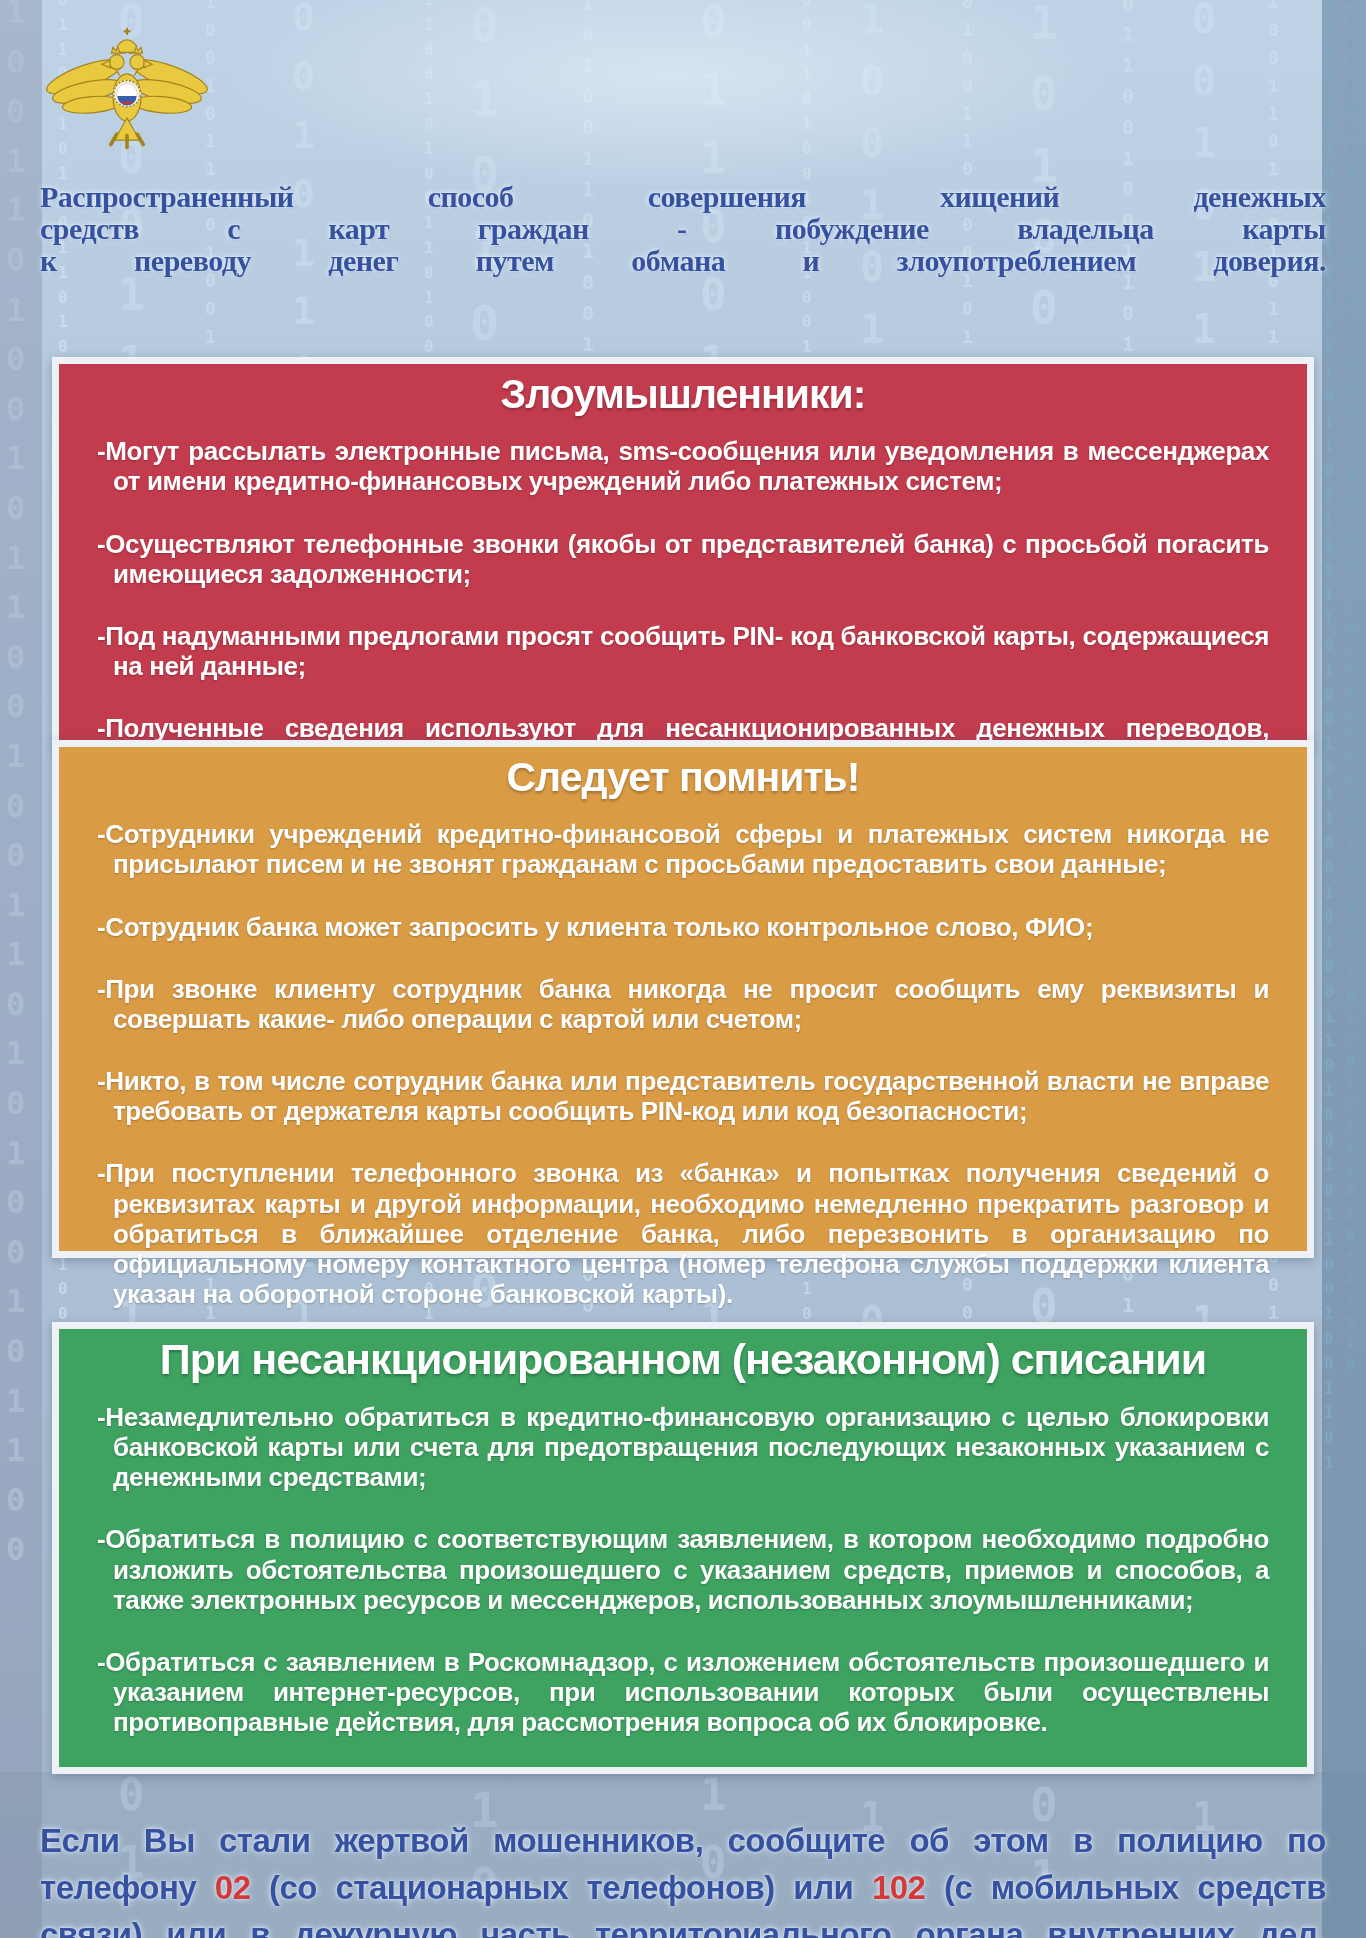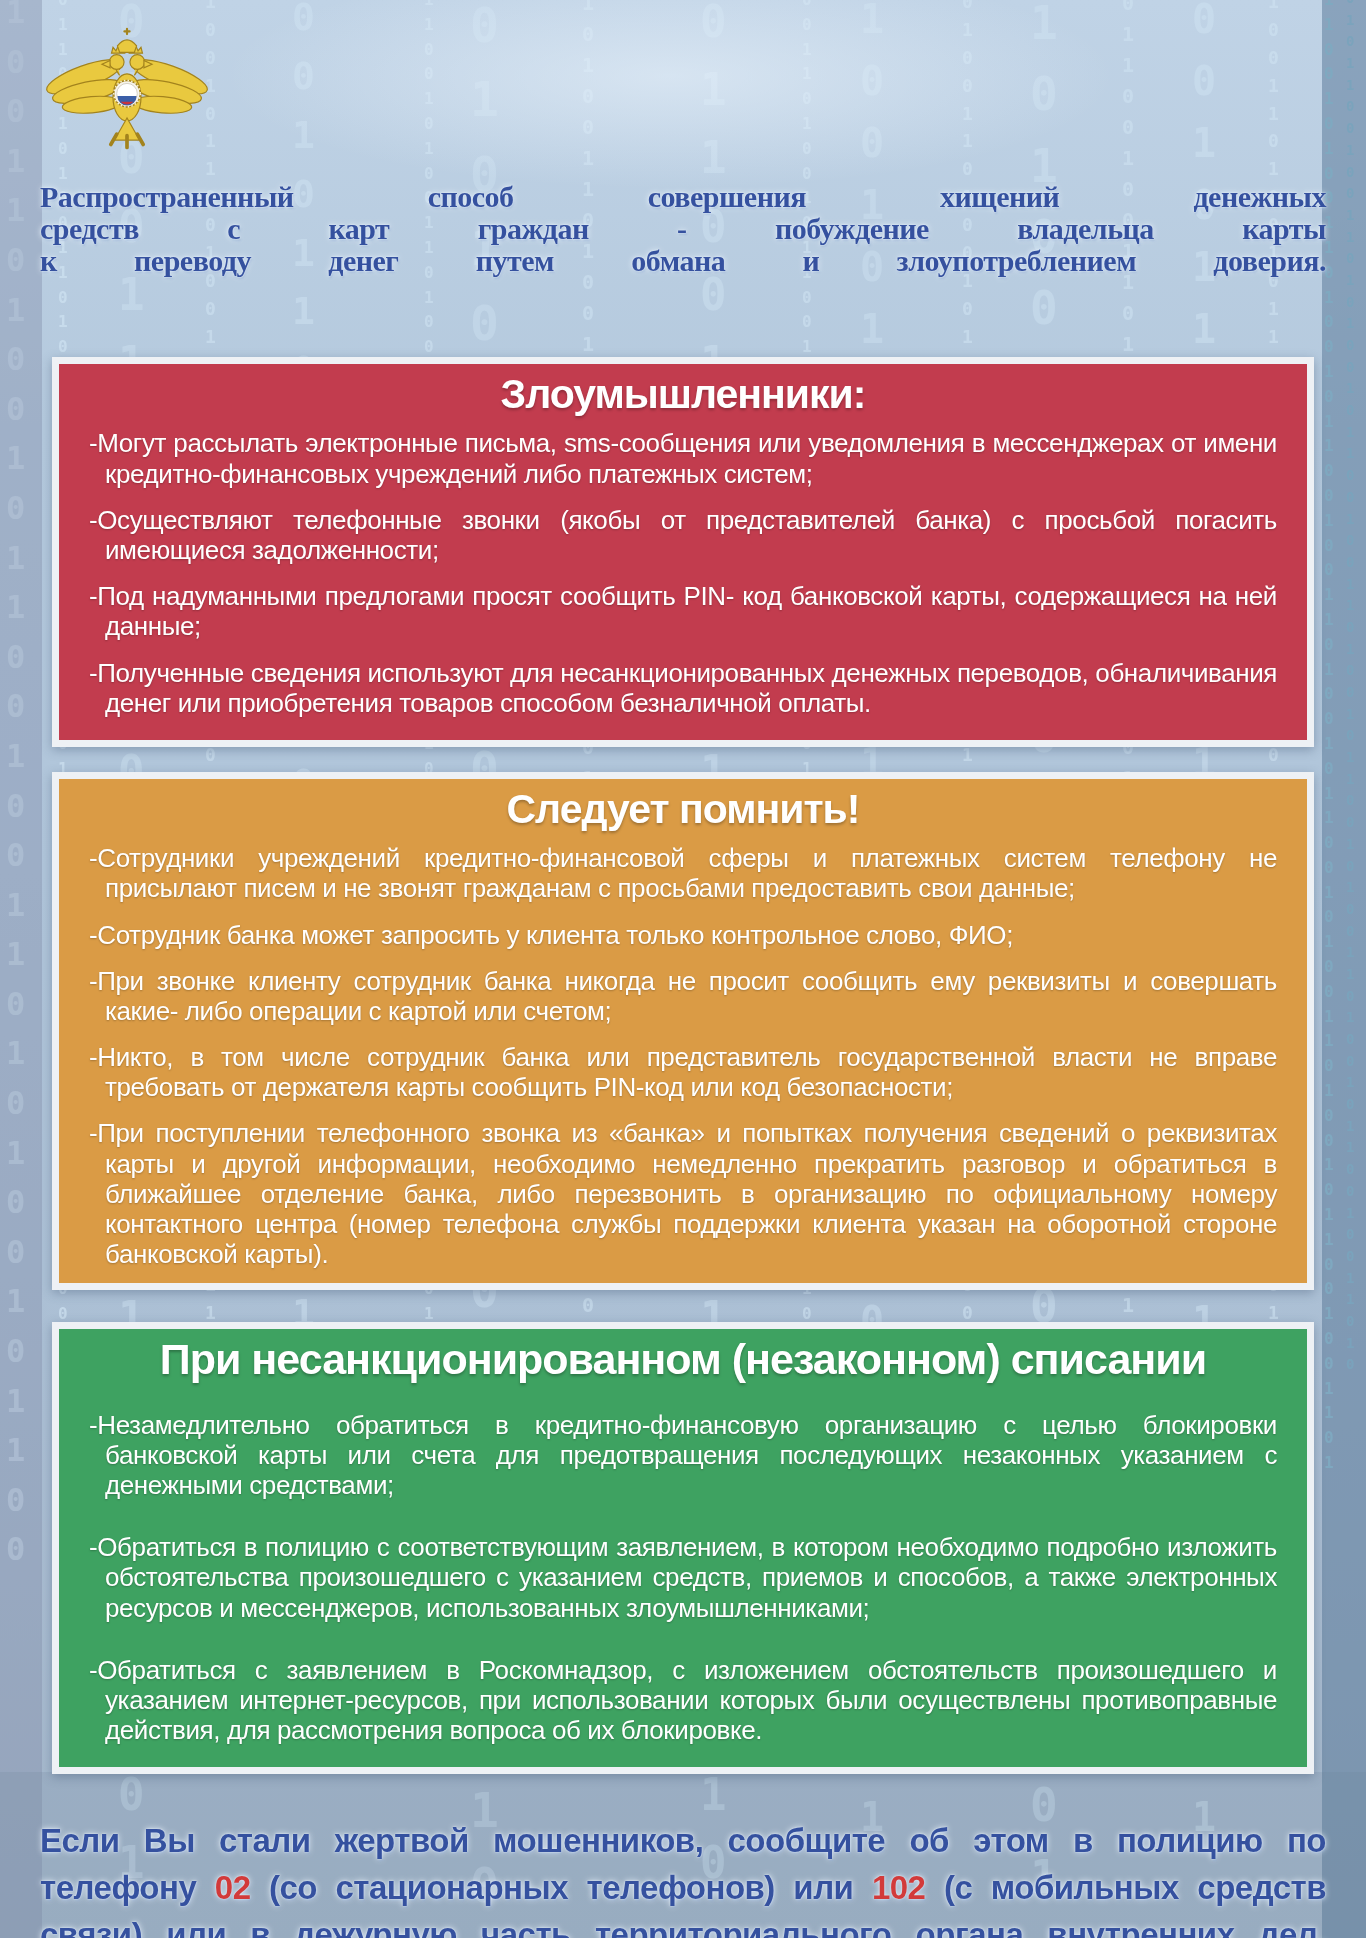--- a/index.html
+++ b/index.html
@@ -39,26 +39,26 @@
     position:absolute;left:52px;width:1262px;box-sizing:border-box;
     border:7px solid #eef1f5;padding:6px 22px 14px;
     display:flex;flex-direction:column;justify-content:space-between;
     box-shadow:0 3px 10px rgba(50,70,100,.35);
   }
   .box h2{
     text-align:center;color:#fff;font-size:41px;line-height:1.08;margin:2px 0 4px;
     font-weight:bold;letter-spacing:-1px;text-shadow:0 2px 3px rgba(0,0,0,.28);
   }
   .bullet{
-    margin:8px;color:#fff;font-weight:normal;font-size:26px;line-height:1.16;
+    margin:16px;color:#fff;font-weight:bold;font-size:26px;line-height:1.16;
     text-align:justify;padding-left:16px;text-indent:-16px;letter-spacing:-.4px;
     text-shadow:0 1px 2px rgba(0,0,0,.25);
   }
   .box.red{top:357px;height:390px;background:#c23c4e;}
-  .box.orange{top:772px;height:518px;background:#da9b45;}
+  .box.orange{top:740px;height:518px;background:#da9b45;}
   .box.green{top:1322px;height:452px;background:#3ea261;}
   .box.green h2{font-size:43px;line-height:45px;}
 
   .footer-text{
     position:absolute;top:1784px;left:40px;width:1286px;
     font-size:33px;line-height:47px;font-weight:bold;color:#35519f;letter-spacing:-.5px;
     text-align:justify;text-align-last:justify;
     text-shadow:0 0 6px rgba(238,247,255,.95),0 0 2px rgba(238,247,255,.9),1px 2px 2px rgba(120,150,200,.45);
   }
   .red-num{color:#d23a3a;}
@@ -925,21 +925,21 @@
   <section class="box red" style="background: rgb(194, 60, 78);">
     <h2>Злоумышленники:</h2>
     <p class="bullet">-Могут рассылать электронные письма, sms-сообщения или уведомления в мессенджерах от имени кредитно-финансовых учреждений либо платежных систем;</p>
     <p class="bullet">-Осуществляют телефонные звонки (якобы от представителей банка) с просьбой погасить имеющиеся задолженности;</p>
     <p class="bullet">-Под надуманными предлогами просят сообщить PIN- код банковской карты, содержащиеся на ней данные;</p>
     <p class="bullet">-Полученные сведения используют для несанкционированных денежных переводов, обналичивания денег или приобретения товаров способом безналичной оплаты.</p>
   </section>
 
   <section class="box orange" style="background: rgb(218, 155, 69);">
     <h2>Следует помнить!</h2>
-    <p class="bullet">-Сотрудники учреждений кредитно-финансовой сферы и платежных систем телефону не присылают писем и не звонят гражданам с просьбами предоставить свои данные;</p>
+    <p class="bullet">-Сотрудники учреждений кредитно-финансовой сферы и платежных систем никогда не присылают писем и не звонят гражданам с просьбами предоставить свои данные;</p>
     <p class="bullet">-Сотрудник банка может запросить у клиента только контрольное слово, ФИО;</p>
     <p class="bullet">-При звонке клиенту сотрудник банка никогда не просит сообщить ему реквизиты и совершать какие- либо операции с картой или счетом;</p>
     <p class="bullet">-Никто, в том числе сотрудник банка или представитель государственной власти не вправе требовать от держателя карты сообщить PIN-код или код безопасности;</p>
     <p class="bullet">-При поступлении телефонного звонка из «банка» и попытках получения сведений о реквизитах карты и другой информации, необходимо немедленно прекратить разговор и обратиться в ближайшее отделение банка, либо перезвонить в организацию по официальному номеру контактного центра (номер телефона службы поддержки клиента указан на оборотной стороне банковской карты).</p>
   </section>
 
   <section class="box green" style="background: rgb(62, 162, 97);">
     <h2>
       <span>При несанкционированном (незаконном) списании</span><br>
     </h2>

